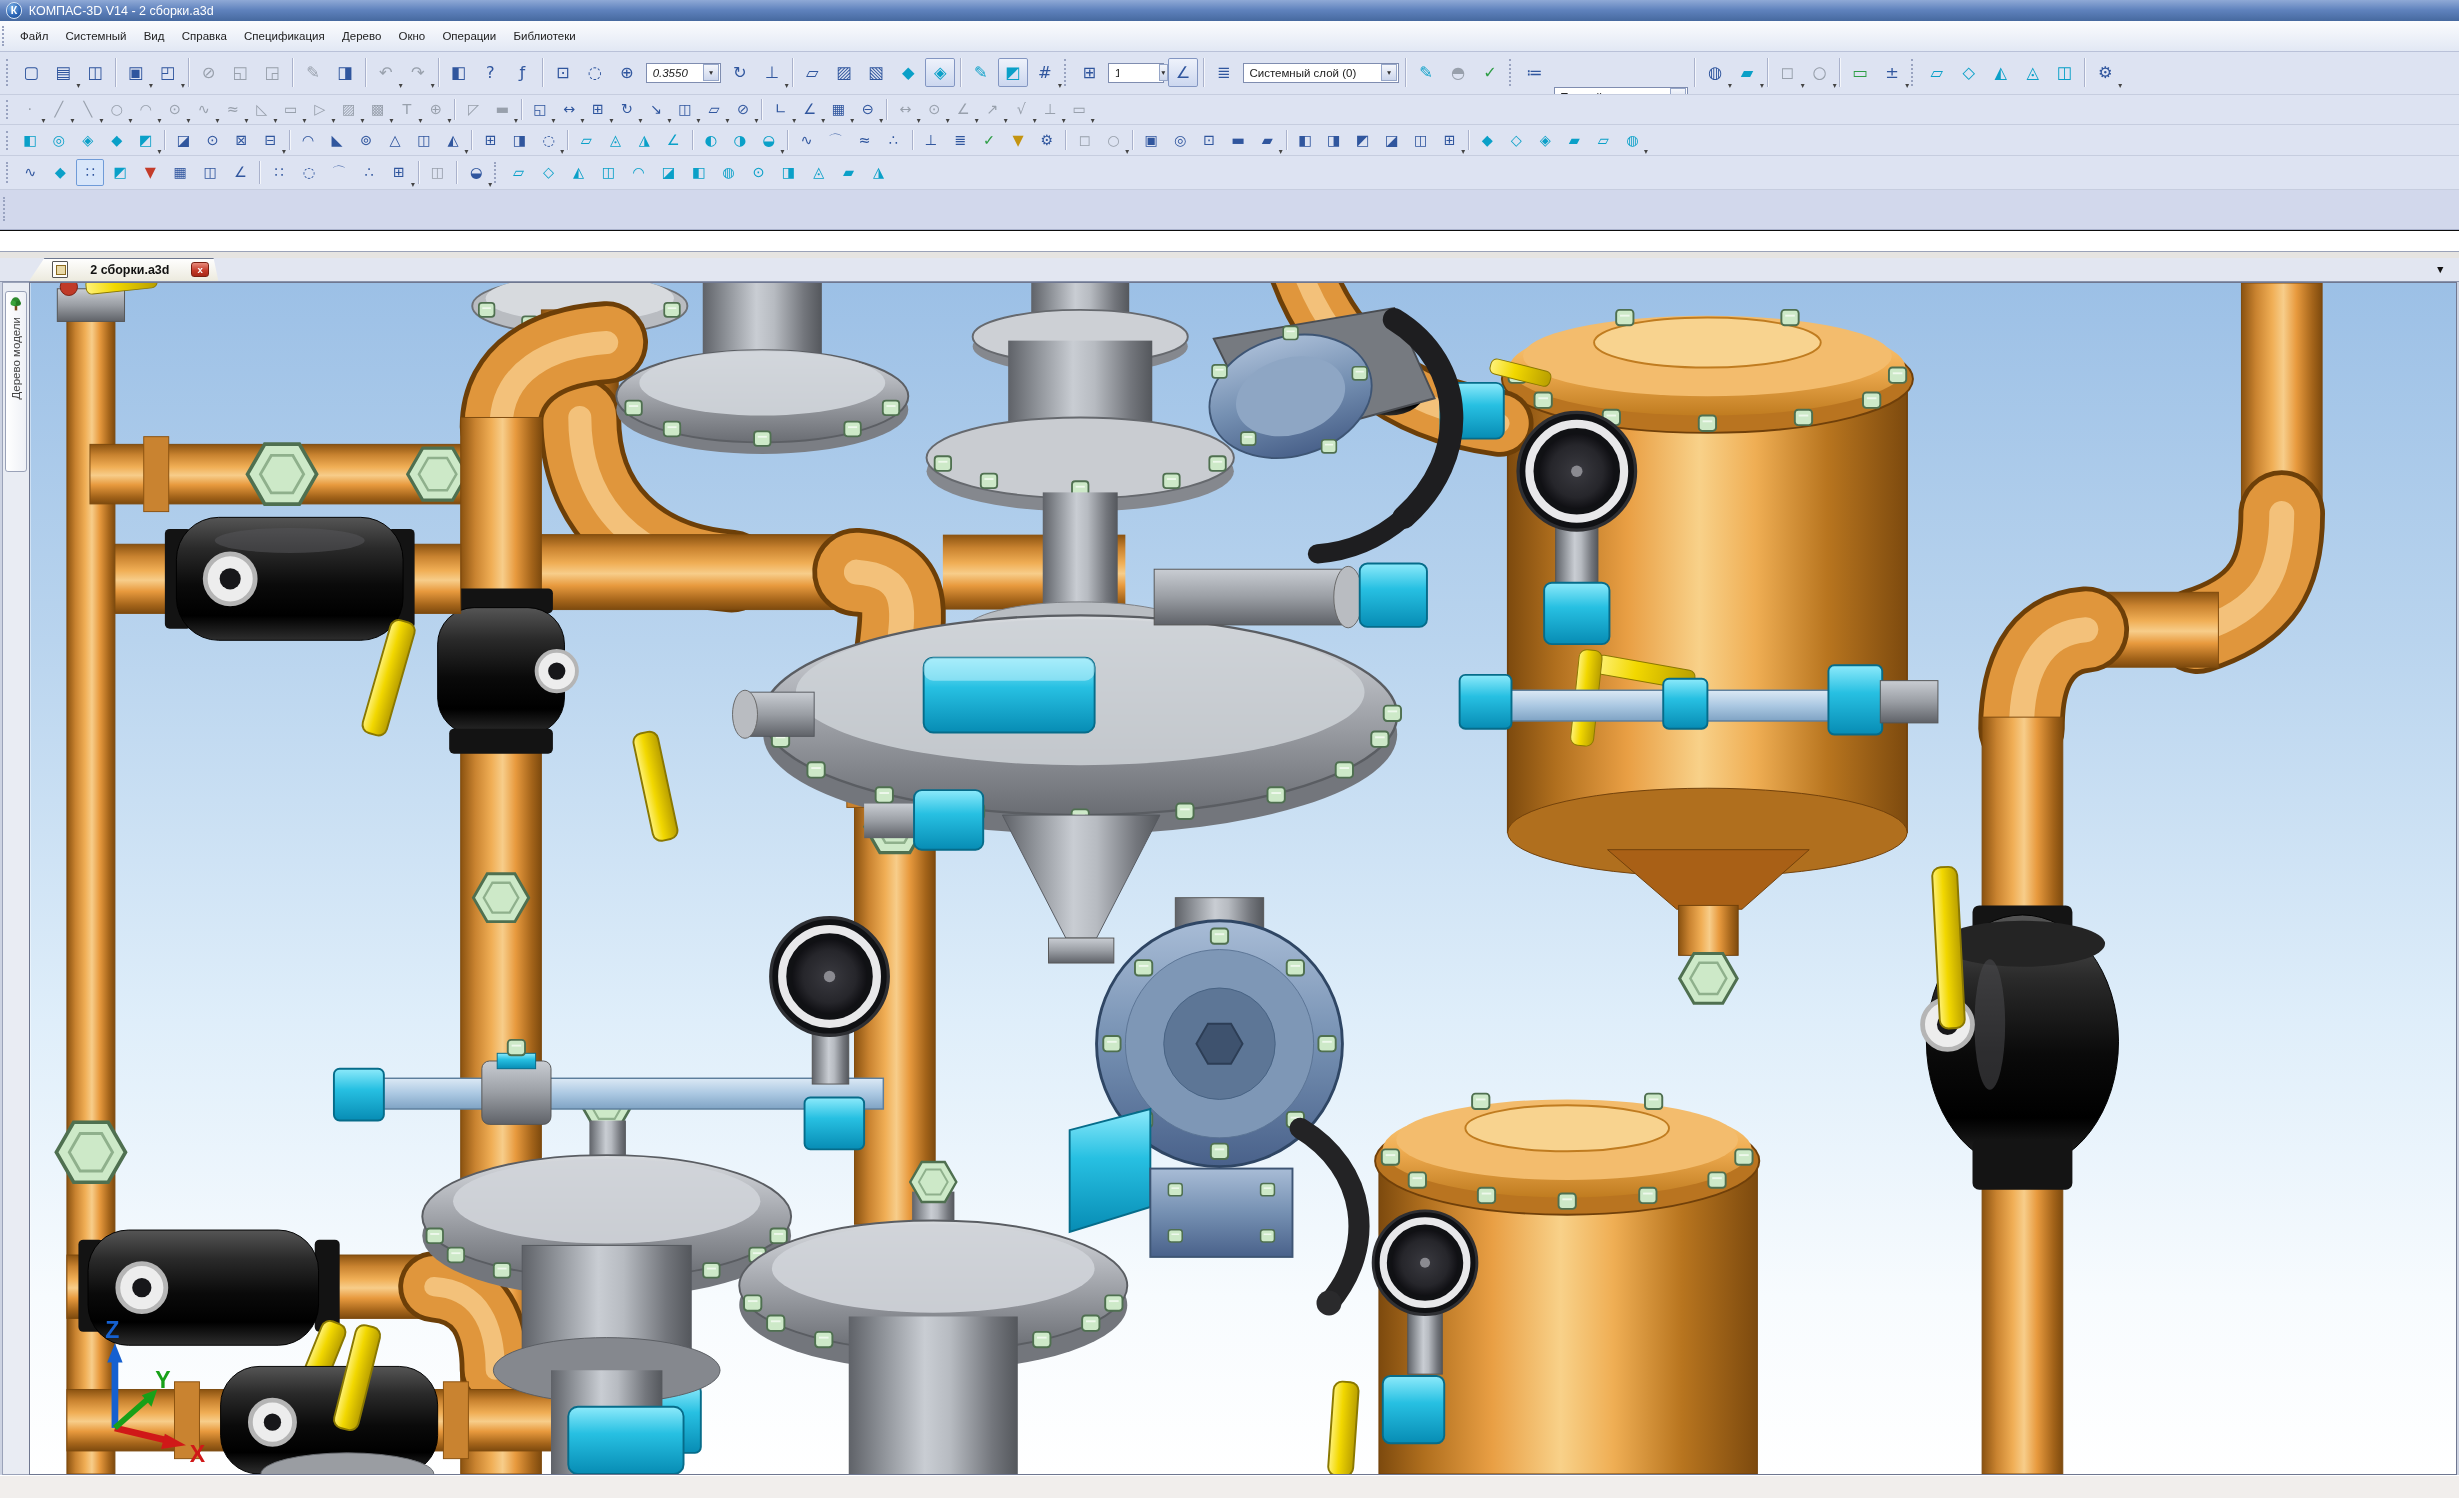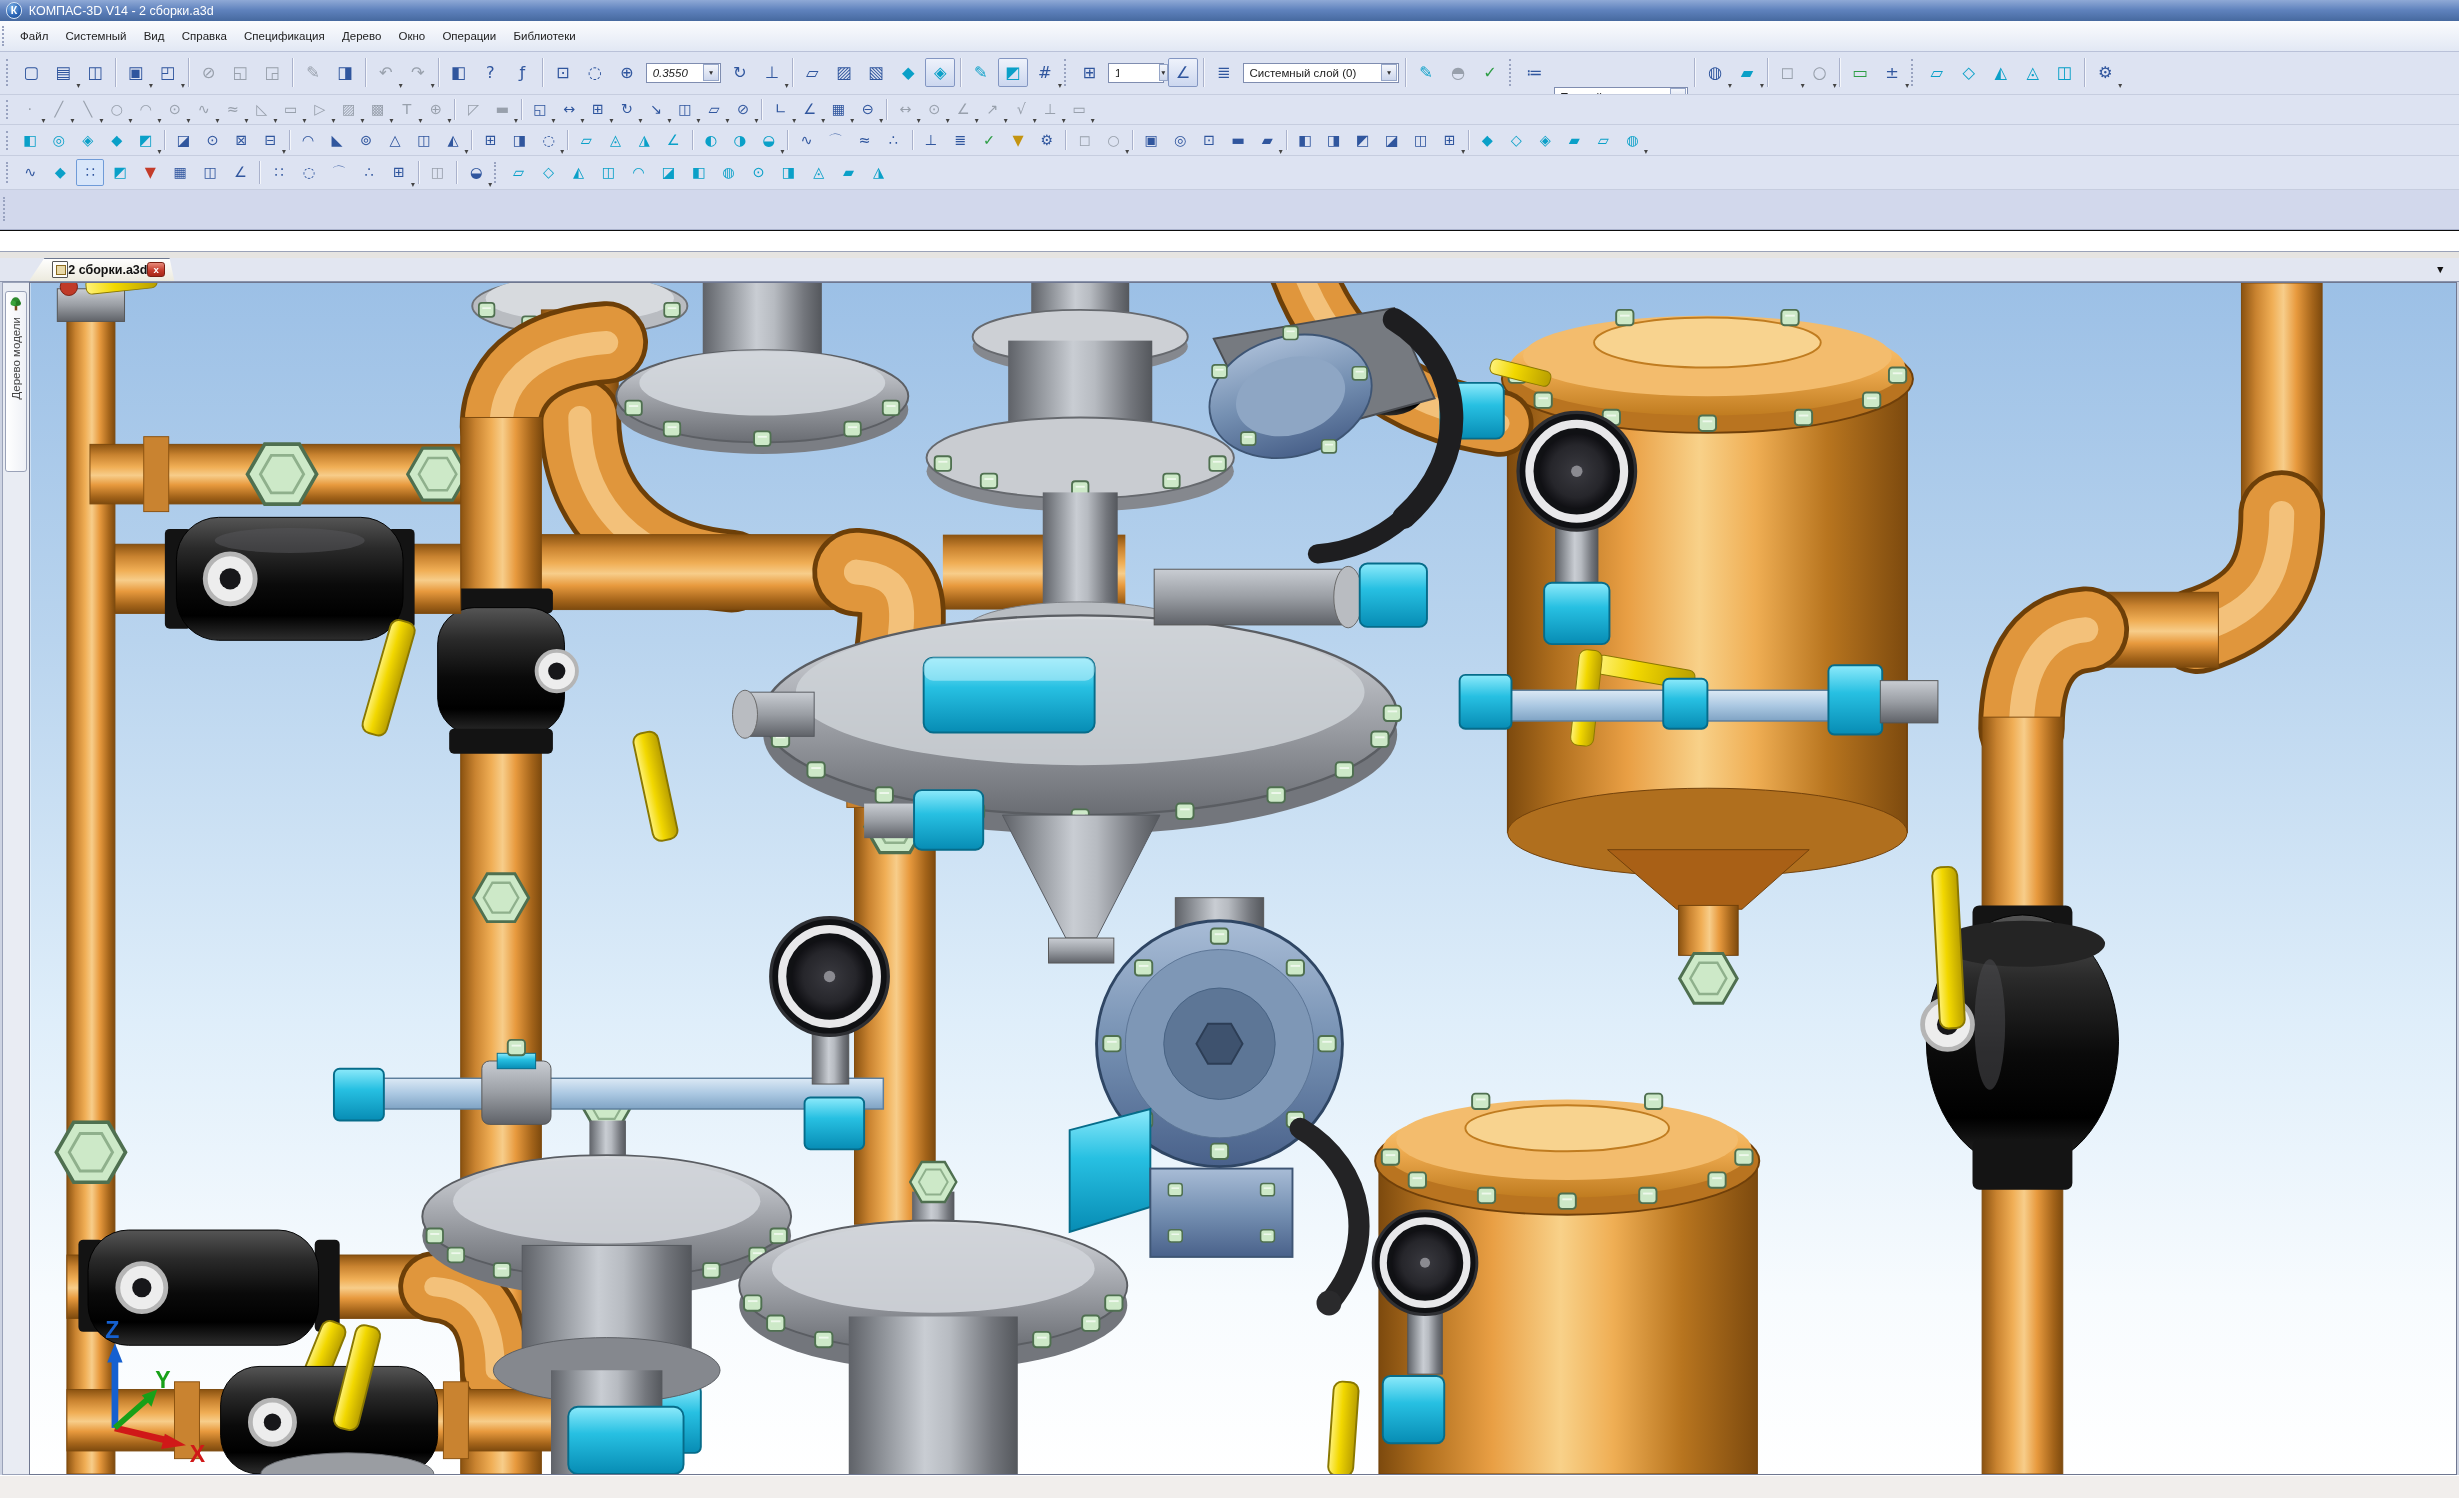--- a/index.html
+++ b/index.html
@@ -53,21 +53,21 @@
     border:1px solid #96a6c8;font-size:6.7px;color:#333;display:flex;align-items:center;justify-content:center}
   
   .dockbar{height:42px;background:#d2d8ec;border-bottom:1px solid #aab2cc;display:flex;align-items:center}
   .dockbar .grip{height:60%}
   .propbar{height:23px;background:#fff;border-top:1.9px solid #0d0d0d;border-bottom:1px solid #9aa2b8}
   .gapbar{height:6.7px;background:#e6e4e1}
   
   .tabbar{height:25px;background:#e2e6f1;border-bottom:1px solid #8a93ab;display:flex;align-items:flex-end;position:relative}
   .doc-tab{height:23px;margin-left:29px;padding:0 9.6px 0 23px;background:linear-gradient(#ffffff,#eceade);
     clip-path:polygon(15.4px 0,calc(100% - 4.8px) 0,100% 100%,0 100%);
-    display:flex;align-items:center;gap:0;font-size:12.5px;font-weight:bold;color:#111;
+    display:flex;align-items:center;gap:22px;font-size:12.5px;font-weight:bold;color:#111;
     box-shadow:inset 0 1px 0 #6b7690}
   .doc-ico{width:16.3px;height:17.3px;background:#fdfdfb;border:1px solid #555;border-radius:1px;position:relative}
   .doc-ico::after{content:"";position:absolute;left:2.9px;top:2.9px;width:7.7px;height:7.7px;border:1px solid #8a6a20;background:#e8d9a8}
   .tab-close{width:17.3px;height:14.4px;border-radius:2.9px;background:linear-gradient(#e88a7a,#c23828 60%,#a82818);
     border:1px solid #7a1f12;color:#fff;font-size:9.6px;font-weight:bold;line-height:1;
     display:flex;align-items:center;justify-content:center;cursor:default}
   .tab-list-arrow{position:absolute;right:13.4px;bottom:5.8px;font-size:10.6px;color:#111;cursor:default}
   
   .workspace{height:1193px;display:flex;background:#cdd3e2;padding:0 1.9px;position:relative}
   .treestrip{width:27px;background:#e9ecf3;border:1px solid #9aa2b8;border-right:none;position:relative}

